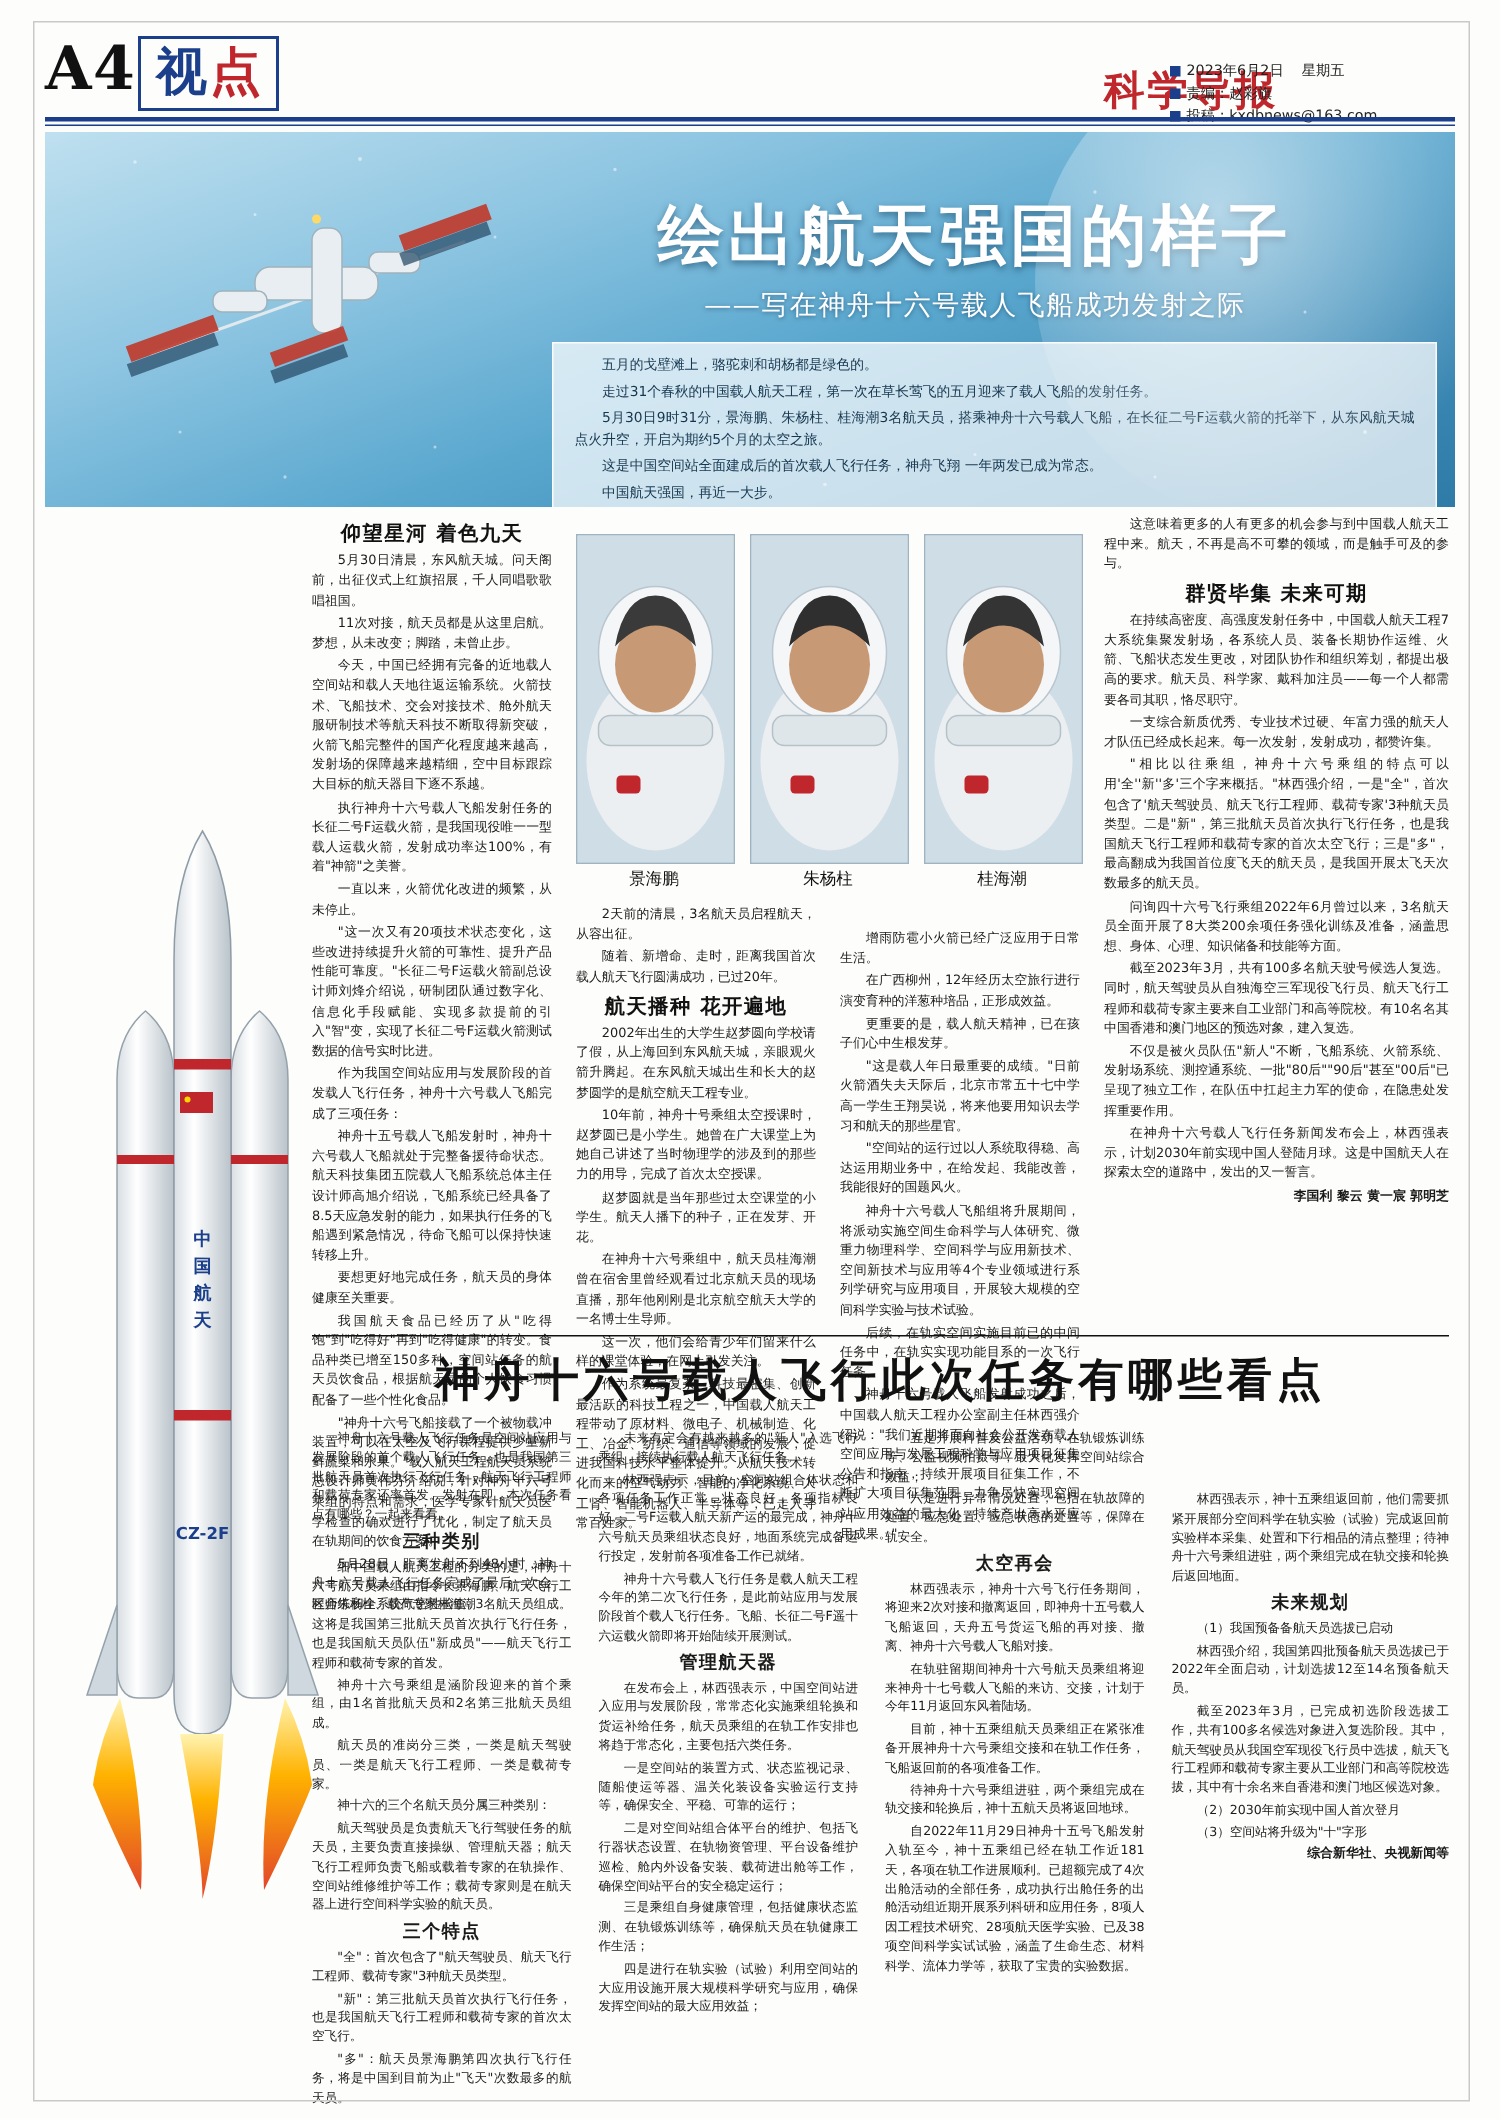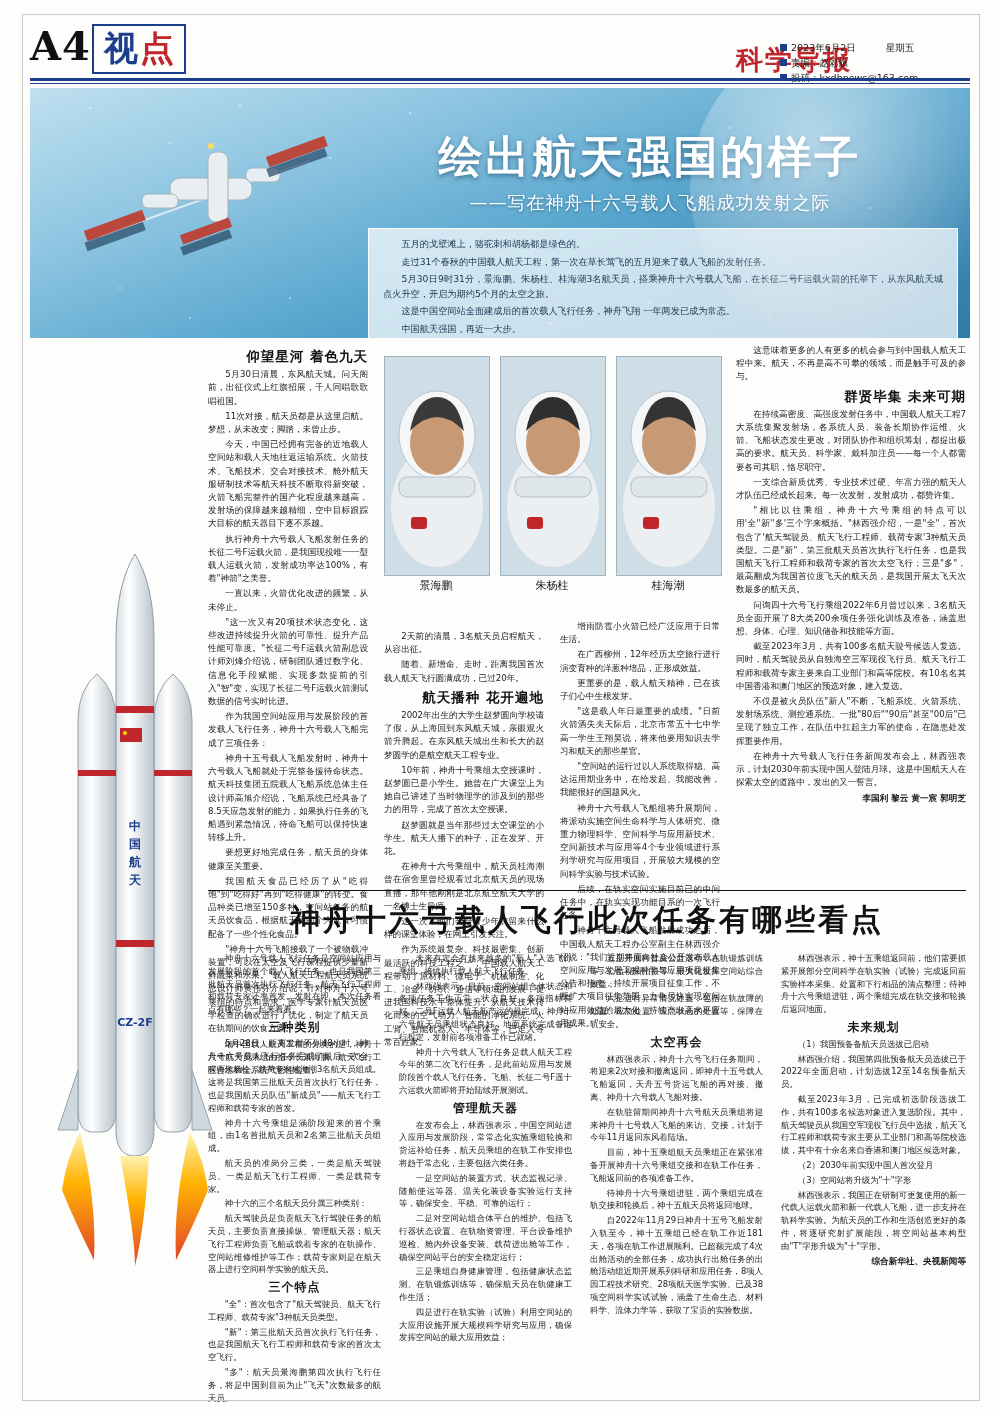--- a/index.html
+++ b/index.html
@@ -49,21 +49,21 @@
     position:absolute;right:118px;top:20px;
     font-family:"DejaVu Serif","Liberation Serif",serif;
     font-size:27px;font-weight:700;color:#c0272d;letter-spacing:2px;
   }
   .meta{
     position:absolute;right:0px;top:18px;width:190px;
     font-size:9.5px;color:#222;line-height:15px;
   }
   .meta div{display:flex;align-items:center;gap:4px;}
   .meta .sq{display:inline-block;width:7px;height:7px;background:#1b3f8b;}
-  .meta .sp{margin-left:26px;}
+  .meta .sp{margin-left:8px;}
   
   .hero{
     position:absolute;left:30px;top:88px;width:940px;height:250px;
     background:linear-gradient(160deg,#bfe0ef 0%,#8fc6e2 28%,#5ba8cf 55%,#3e8cb8 78%,#2f7ba8 100%);
     overflow:hidden;
   }
   .hero:after{
     content:"";position:absolute;right:-40px;top:-60px;width:320px;height:320px;
     border-radius:50%;
     background:radial-gradient(circle at 38% 35%, rgba(255,255,255,.55), rgba(255,255,255,.12) 55%, rgba(255,255,255,0) 70%);
@@ -97,30 +97,30 @@
   
   .rocketart{
     position:absolute;left:40px;top:470px;width:190px;height:800px;
   }
   
   .colhead{
     font-family:"DejaVu Serif","Liberation Serif",serif;
     font-weight:700;font-size:13.5px;color:#111;letter-spacing:1px;
     margin:6px 0 5px 0;text-align:center;
   }
-  .colhead.left{text-align:right;}
+  .colhead.left{text-align:center;}
   .body-col{
     position:absolute;
     font-size:8.6px;line-height:13.2px;color:#1a1a1a;text-align:justify;
     font-family:"DejaVu Sans","Liberation Sans",sans-serif;
   }
   .body-col p{margin:0 0 2px 0;text-indent:2em;}
   
   #col-a{left:208px;top:344px;width:160px;height:540px;}
-  #col-b{left:384px;top:630px;width:160px;height:268px;}
+  #col-b{left:384px;top:604px;width:160px;height:268px;}
   #col-c{left:560px;top:620px;width:160px;height:268px;}
   #col-d{left:736px;top:344px;width:230px;height:545px;}
   
   .photos{position:absolute;left:384px;top:356px;width:336px;height:248px;}
   .photo{
     position:absolute;top:0;width:104px;height:218px;
     background:linear-gradient(#d6e2ea,#b9ccd9);
     border:1px solid #9fb4c2;overflow:hidden;
   }
   .pcap{
@@ -139,21 +139,21 @@
   }
   
   .bcol{
     position:absolute;top:952px;width:173px;height:340px;
     font-size:8.4px;line-height:12.8px;text-align:justify;color:#1a1a1a;
   }
   .bcol p{margin:0 0 2px 0;text-indent:2em;}
   #bcol-1{left:208px;}
   #bcol-2{left:399px;}
   #bcol-3{left:590px;}
-  #bcol-4{left:781px;width:185px;}
+  #bcol-4{left:781px;width:185px;margin-top:41px;}
   .subhead{
     font-family:"DejaVu Serif","Liberation Serif",serif;
     font-weight:700;font-size:12px;letter-spacing:1px;text-align:center;
     margin:5px 0 4px 0;text-indent:0;
   }
   .signoff{
     text-align:right;font-weight:700;margin-top:6px;text-indent:0;font-size:8.6px;
   }
   .frame{
     position:absolute;left:22px;top:14px;width:956px;height:1385px;
@@ -435,19 +435,18 @@
   </div>
 
   <div class="bcol" id="bcol-4">
     <p>林西强表示，神十五乘组返回前，他们需要抓紧开展部分空间科学在轨实验（试验）完成返回前实验样本采集、处置和下行相品的清点整理；待神舟十六号乘组进驻，两个乘组完成在轨交接和轮换后返回地面。</p>
     <div class="subhead">未来规划</div>
     <p>（1）我国预备备航天员选拔已启动</p>
     <p>林西强介绍，我国第四批预备航天员选拔已于2022年全面启动，计划选拔12至14名预备航天员。</p>
     <p>截至2023年3月，已完成初选阶段选拔工作，共有100多名候选对象进入复选阶段。其中，航天驾驶员从我国空军现役飞行员中选拔，航天飞行工程师和载荷专家主要从工业部门和高等院校选拔，其中有十余名来自香港和澳门地区候选对象。</p>
     <p>（2）2030年前实现中国人首次登月</p>
     <p>（3）空间站将升级为"十"字形</p>
-    <p>林西强表示，我国正在研制可更复使用的新一代载人运载火箭和新一代载人飞船，进一步支持在轨科学实验。为航天员的工作和生活创造更好的条件，将逐研究射扩展能段，将空间站基本构型由"T"字形升级为"十"字形。</p>
     <p></p>
     <p class="signoff">综合新华社、央视新闻等</p>
   </div>
 
   <div class="frame"></div>
 </div>
 
 </body></html>

